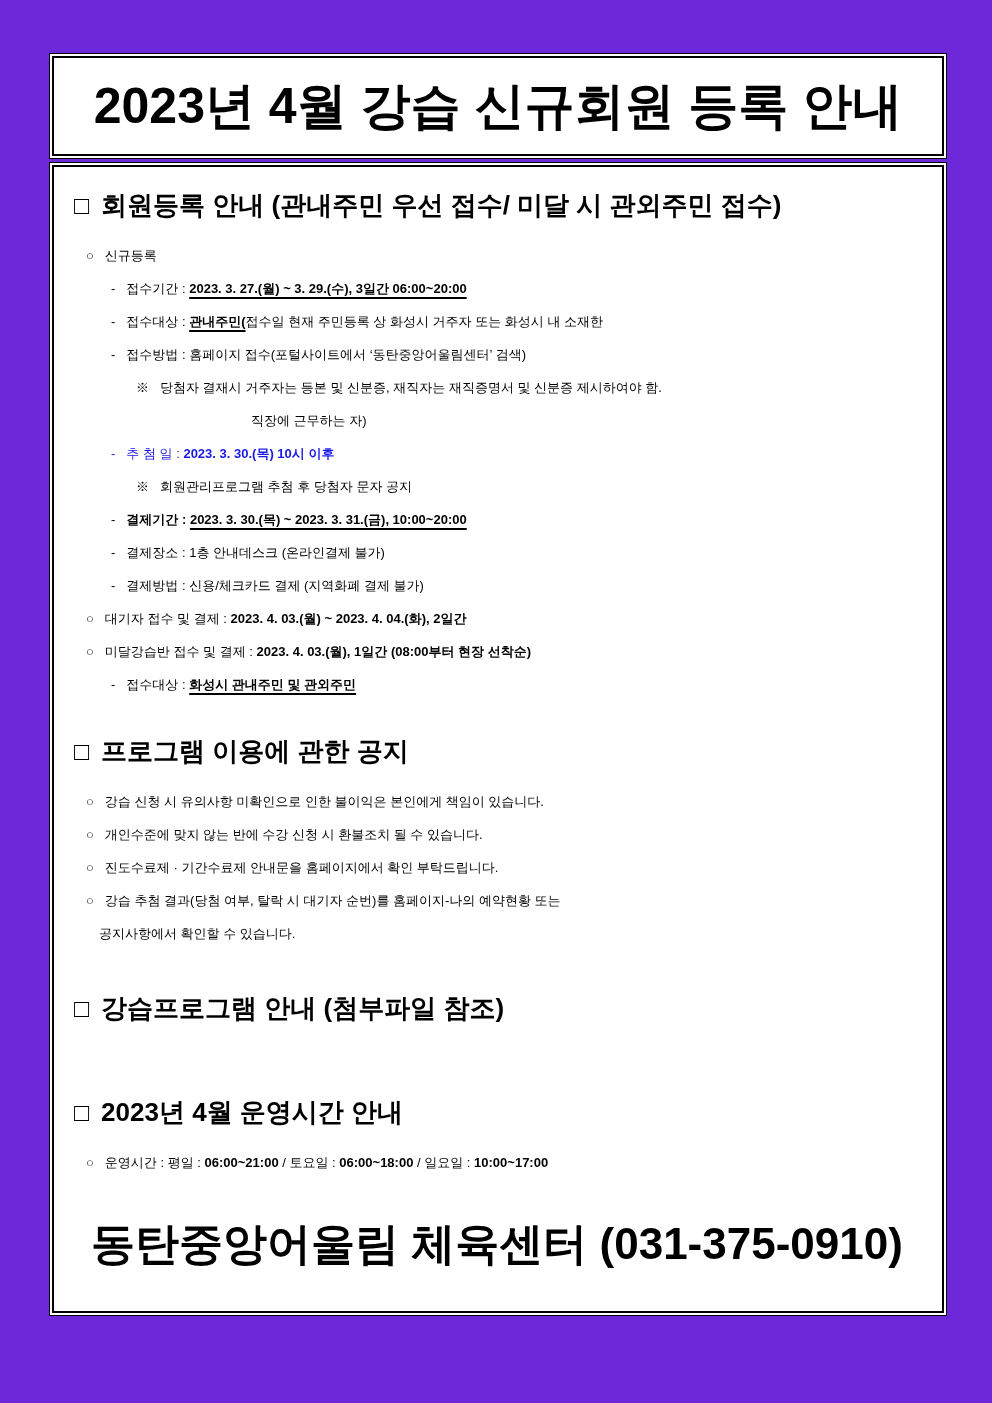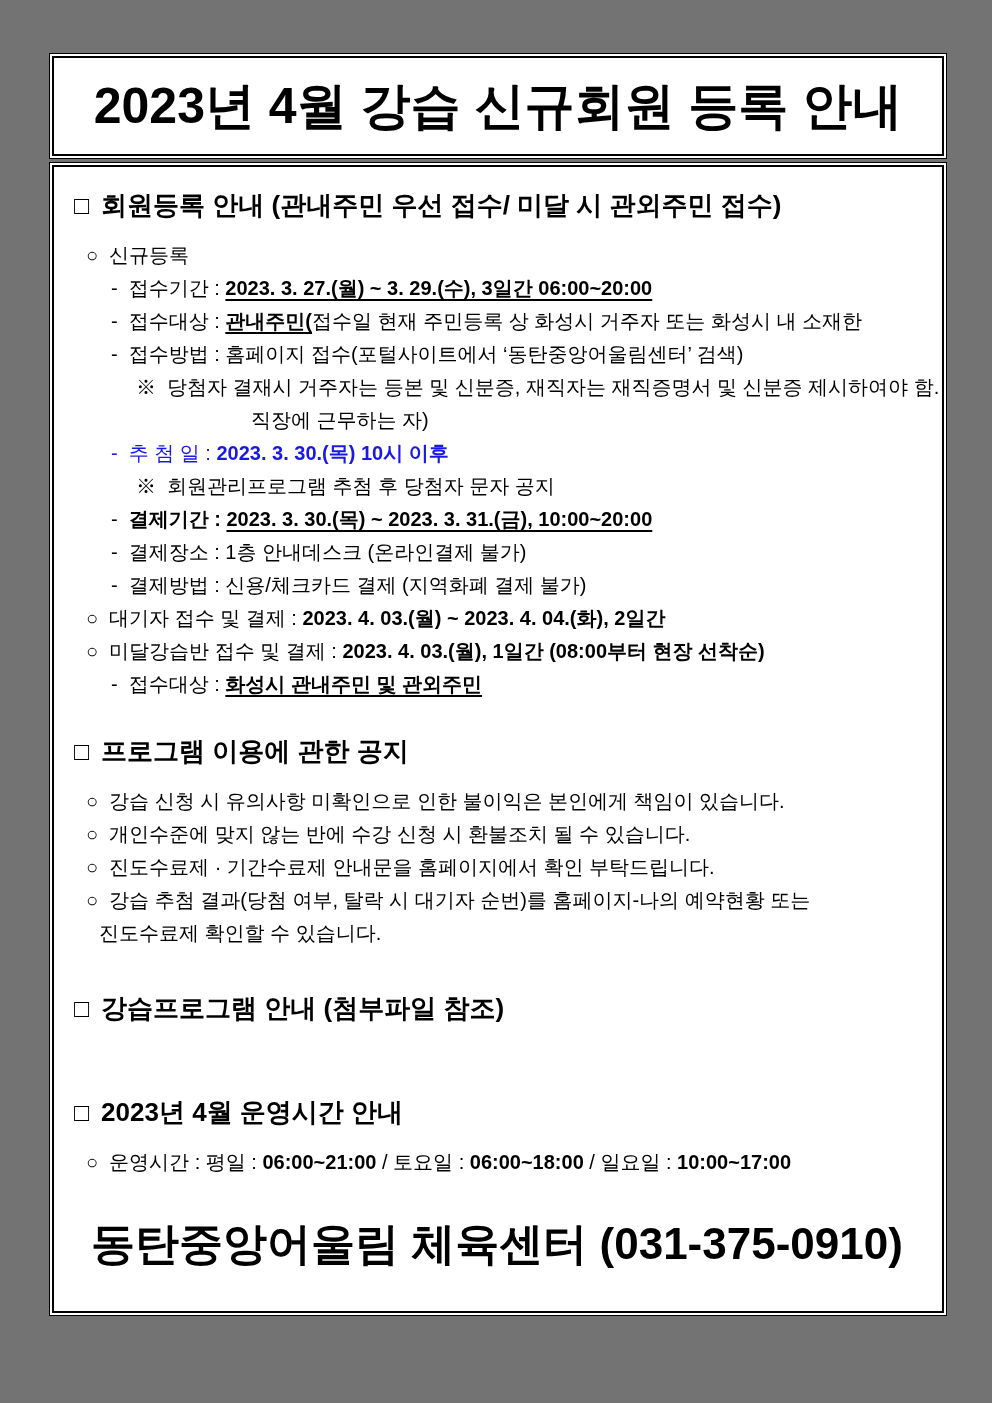--- a/index.html
+++ b/index.html
@@ -1,38 +1,38 @@
 <!DOCTYPE html>
 <html lang="ko"><head>
 <meta charset="utf-8">
 <style>
   html,body { margin:0; padding:0; background:#ffffff; }
   .page {
-    position:relative; width:992px; height:1403px; background:#737373;
+    position:relative; width:992px; height:1403px; background:#6d28d9;
     font-family:"Liberation Sans", sans-serif; color:#000000; overflow:hidden;
   }
   .doc { position:absolute; left:49px; top:53px; width:898px; }
   .frame { border:1px solid #000; padding:2px; background:#fff; box-sizing:border-box; }
   .frame-inner { border:2px solid #000; box-sizing:border-box; }
   .title-frame { margin-bottom:3px; }
   .title-inner { height:100px; display:flex; align-items:center; justify-content:center; }
   .doc-title {
     margin:0; font-size:50px; font-weight:700; letter-spacing:0px;
     white-space:nowrap; line-height:1;
   }
   .content-inner { min-height:1148px; padding:18px 22px 0 20px; }
   .section { margin:0; }
   .section + .section { margin-top:30px; }
   .section:nth-child(3) { margin-top:38px; }
   .section:nth-child(4) { margin-top:64px; }
   .sec-heading {
     font-size:26px; font-weight:700; margin:0 0 14px 0; white-space:nowrap; line-height:40px;
   }
   .sec-heading .sq { font-weight:400; margin-right:12px; font-size:25px; }
-  .line { font-size:20px; line-height:33px; white-space:nowrap; }
+  .line { font-size:13px; line-height:33px; white-space:nowrap; }
   .line .bullet { margin-right:11px; }
   .line.circle { padding-left:12px; }
   .line.dash   { padding-left:37px; }
   .line.note   { padding-left:62px; }
   .line.cont1  { padding-left:25px; }
   .line.cont2  { padding-left:177px; }
   .b { font-weight:700;text-align:center; }
   .u { text-decoration:underline; text-decoration-thickness:2px; text-underline-offset:4px; }
   .accent, .accent .bullet { color:var(--accent,#1a18e6); }
   .footer-line {
@@ -70,21 +70,21 @@
               <div class="line circle"><span class="bullet">○</span><span>대기자 접수 및 결제 : </span><span class="b">2023. 4. 03.(월) ~ 2023. 4. 04.(화), 2일간</span></div>
               <div class="line circle"><span class="bullet">○</span><span>미달강습반 접수 및 결제 : </span><span class="b">2023. 4. 03.(월), 1일간 (08:00부터 현장 선착순)</span></div>
               <div class="line dash"><span class="bullet">-</span><span>접수대상 : </span><span class="b u">화성시 관내주민 및 관외주민</span></div>
             </div>
             <div class="section">
               <div class="sec-heading"><span class="sq">□</span><span>프로그램 이용에 관한 공지</span></div>
               <div class="line circle"><span class="bullet">○</span><span>강습 신청 시 유의사항 미확인으로 인한 불이익은 본인에게 책임이 있습니다.</span></div>
               <div class="line circle"><span class="bullet">○</span><span>개인수준에 맞지 않는 반에 수강 신청 시 환불조치 될 수 있습니다.</span></div>
               <div class="line circle"><span class="bullet">○</span><span>진도수료제 · 기간수료제 안내문을 홈페이지에서 확인 부탁드립니다.</span></div>
               <div class="line circle"><span class="bullet">○</span><span>강습 추첨 결과(당첨 여부, 탈락 시 대기자 순번)를 홈페이지-나의 예약현황 또는</span></div>
-              <div class="line cont1"><span>진도수료제 확인할 수 있습니다.</span></div>
+              <div class="line cont1"><span>공지사항에서 확인할 수 있습니다.</span></div>
             </div>
             <div class="section">
               <div class="sec-heading"><span class="sq">□</span><span>강습프로그램 안내 (첨부파일 참조)</span></div>
             </div>
             <div class="section">
               <div class="sec-heading"><span class="sq">□</span><span>2023년 4월 운영시간 안내</span></div>
               <div class="line circle"><span class="bullet">○</span><span>운영시간 : 평일 : </span><span class="b">06:00~21:00</span><span> / 토요일 : </span><span class="b">06:00~18:00</span><span> / 일요일 : </span><span class="b">10:00~17:00</span></div>
             </div>
           </div>
         <div class="footer-line">동탄중앙어울림 체육센터 (031-375-0910)</div>

